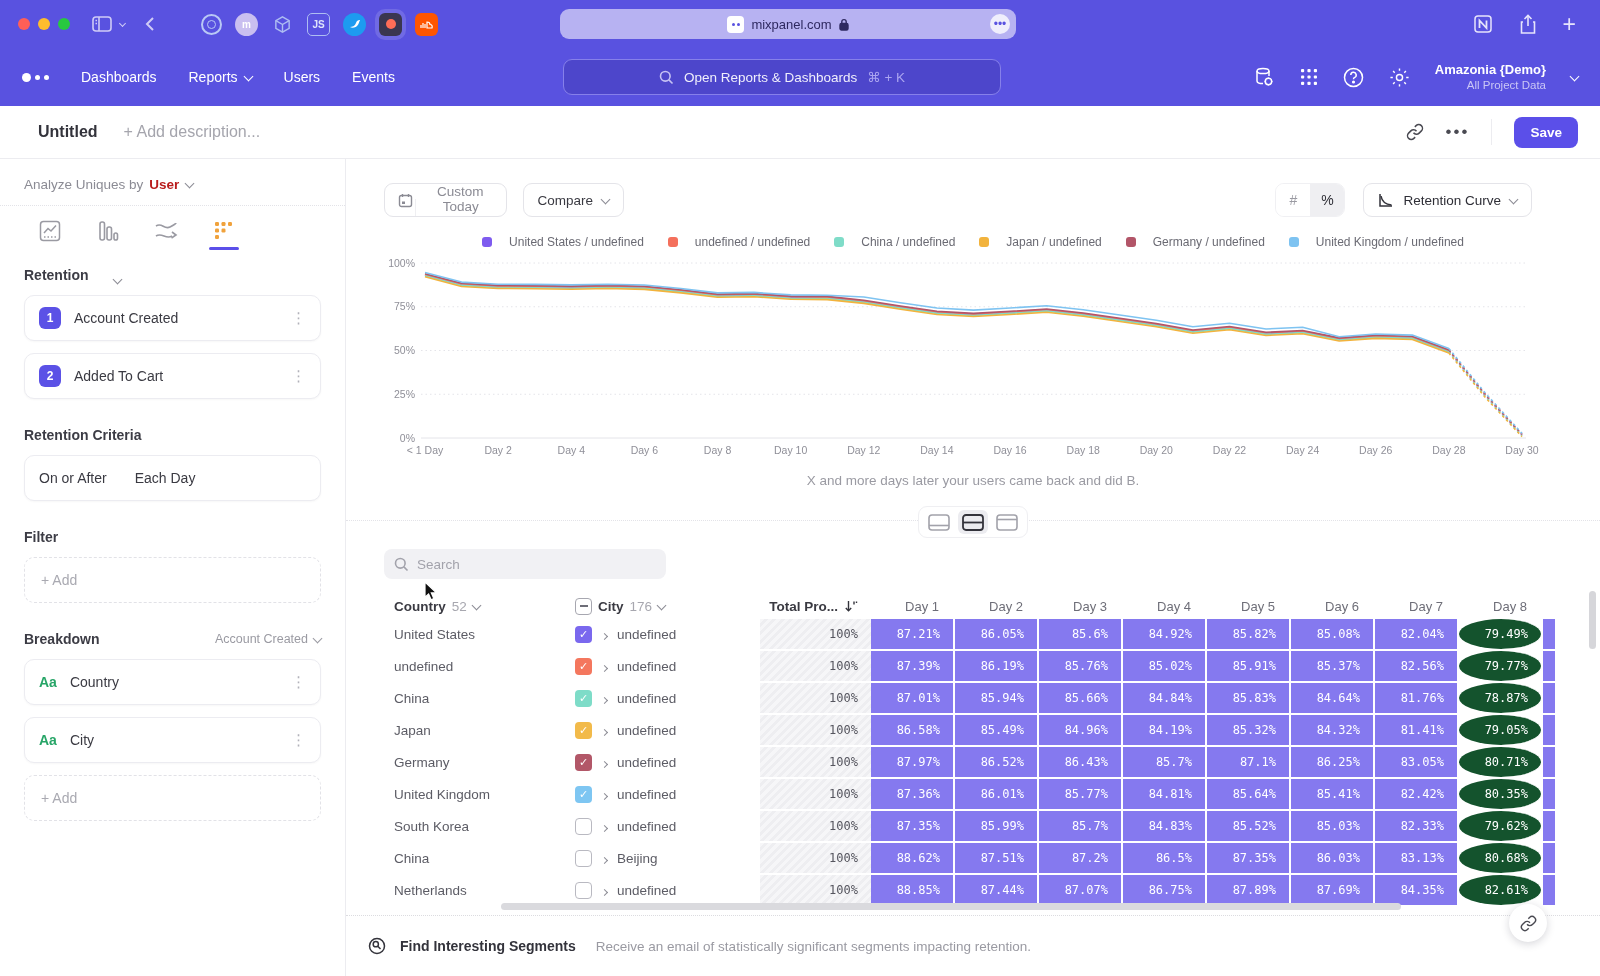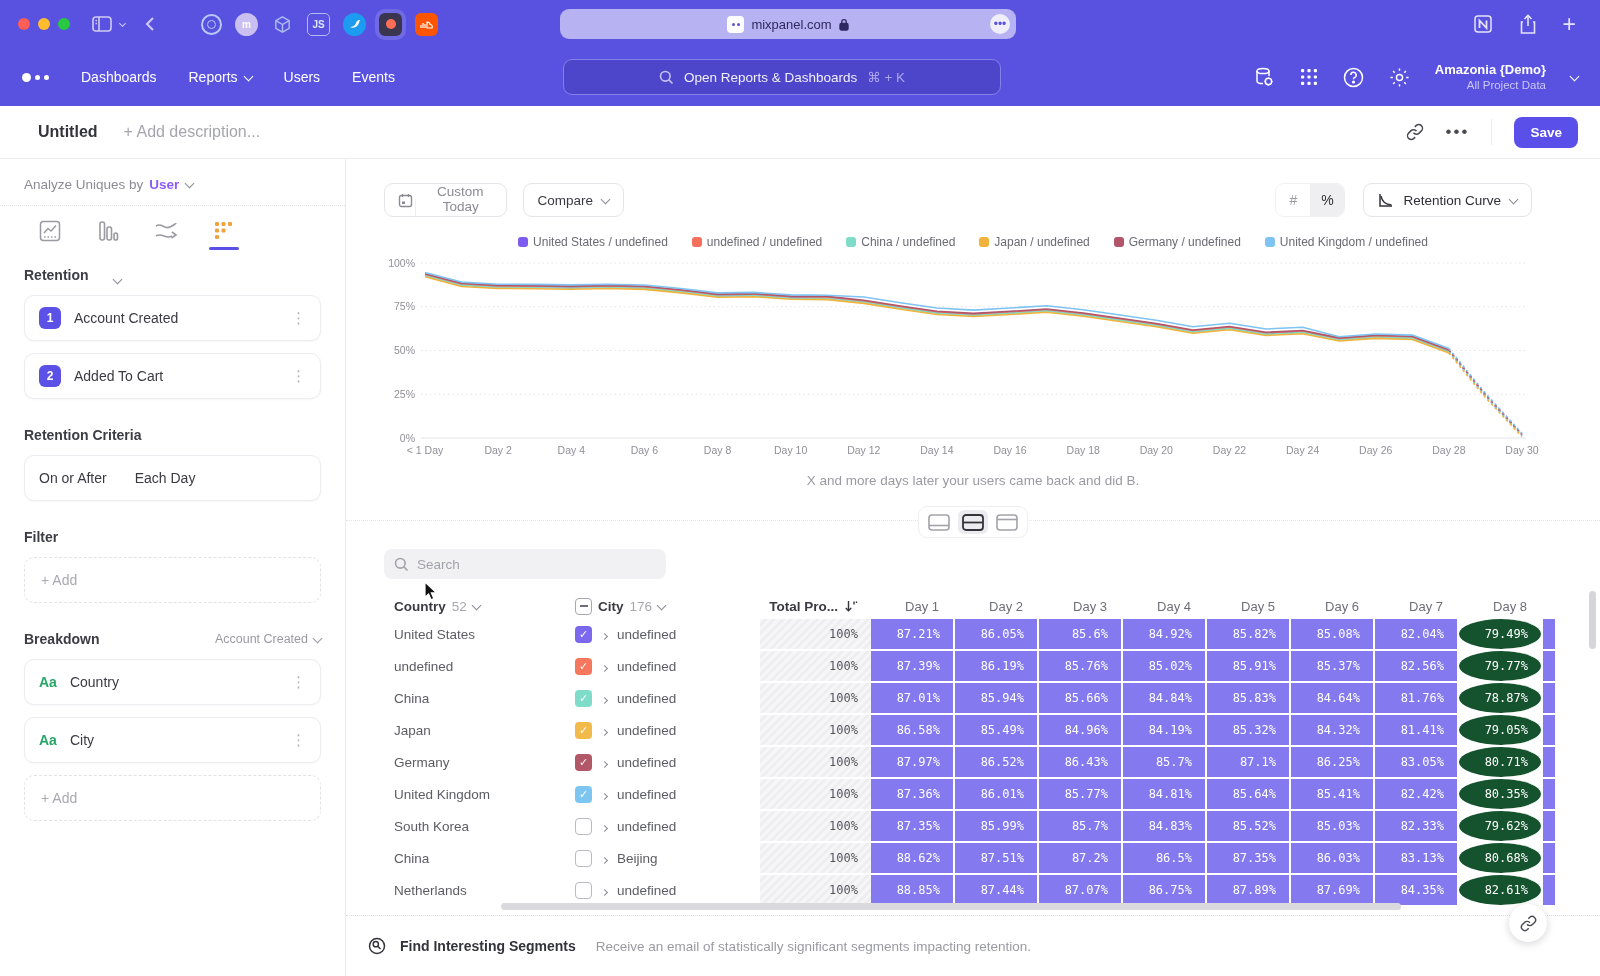--- a/index.html
+++ b/index.html
@@ -35,21 +35,21 @@
   .pagehead{position:absolute;top:106px;left:0;right:0;height:53px;background:#fff;border-bottom:1px solid #ececf0;display:flex;align-items:center}
   .ph-title{font-size:16px;font-weight:bold;margin-left:38px}
   .ph-desc{font-size:16px;color:#a5a5ad;margin-left:26px}
   .ph-right{margin-left:auto;display:flex;align-items:center;gap:22px;margin-right:22px;color:#4a4a52}
   .ph-sep{width:1px;height:26px;background:#ececf0}
   .save-btn{background:#5b4fe9;color:#fff;font-size:13.5px;font-weight:bold;border:none;border-radius:8px;padding:8px 16px;cursor:pointer}
   
   .sidebar{position:absolute;top:159px;left:0;bottom:0;width:346px;border-right:1px solid #ececf0;background:#fff}
   .sb-pad{padding:0 24px}
   .analyze{margin-top:18px;font-size:13.5px;color:#8b8b94;display:flex;align-items:center;gap:6px}
-  .analyze b{color:#8b5cf6;font-weight:bold}
+  .analyze b{color:#b91c1c;font-weight:bold}
   .sb-div{border-top:1px dotted #e3e3e8;margin-top:13px}
   .tabs{display:flex;gap:26px;padding:9px 0 0 10px}
   .tab{width:32px;height:32px;display:flex;align-items:center;justify-content:center;position:relative;color:#9a9aa2;cursor:pointer}
   .tab.active{color:#f0a23c}
   .tab.active::after{content:"";position:absolute;left:1px;bottom:-3px;width:30px;height:3px;background:#5b4fe9;border-radius:2px}
   .sb-h{font-size:14px;font-weight:bold;color:#3c3c45}
   .retention-h{margin-top:20px;display:flex;align-items:flex-end;gap:25px}
   .card{margin-top:12px;height:46px;background:#fff;border:1px solid #ececf1;border-radius:10px;box-shadow:0 1px 2px rgba(40,40,60,.04);display:flex;align-items:center;padding:0 14px;cursor:pointer}
   .badge{width:22px;height:22px;background:#5b51e6;color:#fff;border-radius:6px;font-size:12px;font-weight:bold;display:flex;align-items:center;justify-content:center}
   .card .lbl{font-size:14px;color:#3a3a42;margin-left:13px}
@@ -71,21 +71,21 @@
   .seg button{border:none;background:transparent;font-size:13.5px;color:#8b8b94;padding:0 15px;height:100%;cursor:pointer;border-left:1px solid #efeff2;font-family:inherit}
   .seg button.first{border-left:none}
   .seg button.active{background:#f2f2f4;color:#2e2e36;font-weight:bold}
   .cmp-btn{margin-left:16px;border:1px solid #e4e4e9;border-radius:9px;height:34px;background:#fff;font-size:13.5px;color:#3a3a42;padding:0 14px;display:flex;align-items:center;gap:9px;cursor:pointer;font-family:inherit}
   .tb-spacer{flex:1}
   .numpct{display:flex;border-radius:9px;overflow:hidden;height:34px;border:1px solid #f0f0f3}
   .numpct button{width:34px;border:none;font-size:14px;color:#9a9aa2;background:#fff;cursor:pointer;font-family:inherit}
   .numpct button.active{background:#efeff2;color:#2e2e36}
   .rc-btn{margin-left:18px;border:1px solid #e4e4e9;border-radius:9px;height:34px;background:#fff;font-size:13.5px;color:#2e2e36;padding:0 14px;display:flex;align-items:center;gap:9px;cursor:pointer;font-family:inherit}
   .legend{margin-top:18px;display:flex;justify-content:center;gap:24px;font-size:12px;color:#6a6a73}
-  .leg-item{display:flex;align-items:center;gap:5px}
+  .leg-item{display:flex;align-items:center;gap:17px}
   .swatch{width:10px;height:10px;border-radius:3px}
   #chart-svg{display:block;margin-top:4px}
   #chart-svg .tick{font-family:"Liberation Sans",sans-serif;font-size:10.5px;fill:#8f8f98}
   .caption{margin-top:8px;text-align:center;color:#9a9aa2;font-size:13.5px}
   .toggle-row{margin-top:18px;position:relative;height:30px}
   .toggle-row::before{content:"";position:absolute;left:0;right:0;top:14px;border-top:1px dotted #e3e3e8}
   .vtoggle{position:absolute;left:50%;transform:translateX(-50%);top:0;background:#fff;border:1px solid #efeff2;border-radius:9px;padding:3px 5px;display:flex;gap:4px}
   .vt{width:30px;height:24px;border-radius:6px;display:flex;align-items:center;justify-content:center;color:#a2a2aa;cursor:pointer}
   .vt.active{background:#ececf0;color:#33333b}
   .search-box{margin:13px 0 0 38px;width:282px;height:30px;background:#f1f1f4;border-radius:8px;display:flex;align-items:center;padding:0 10px;gap:8px;color:#a2a2ab;font-size:13.5px}

